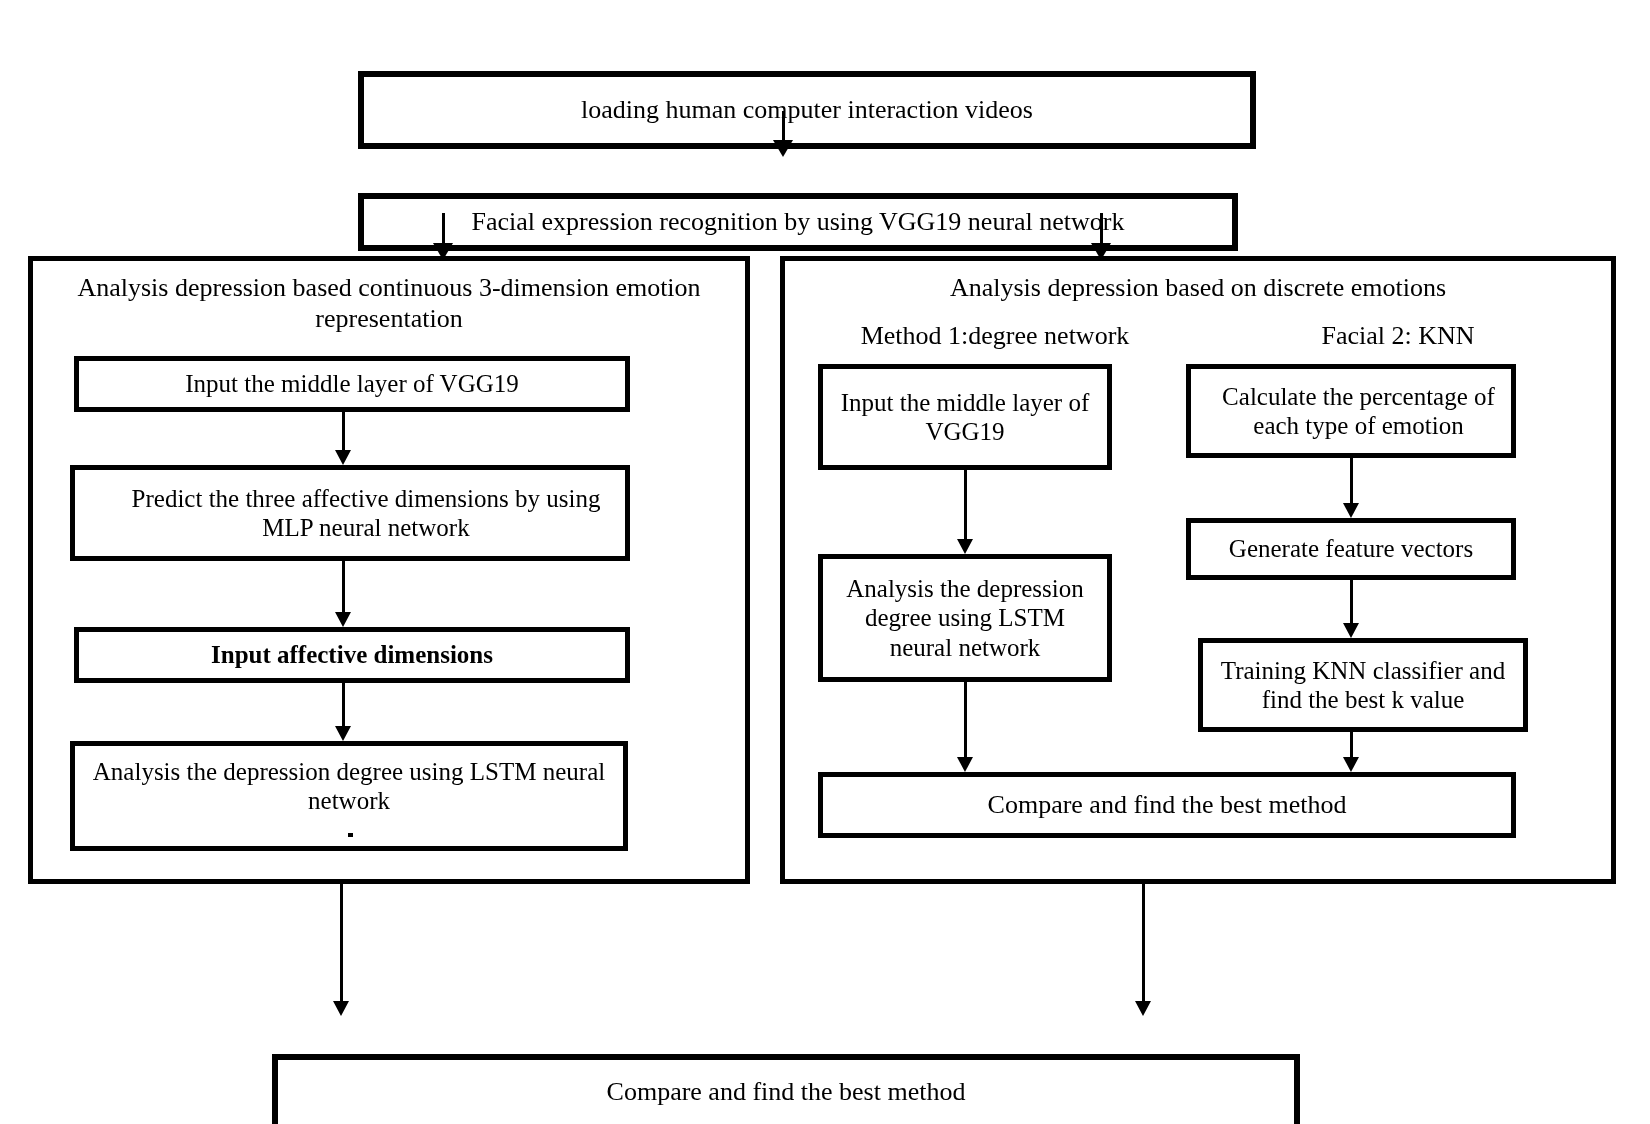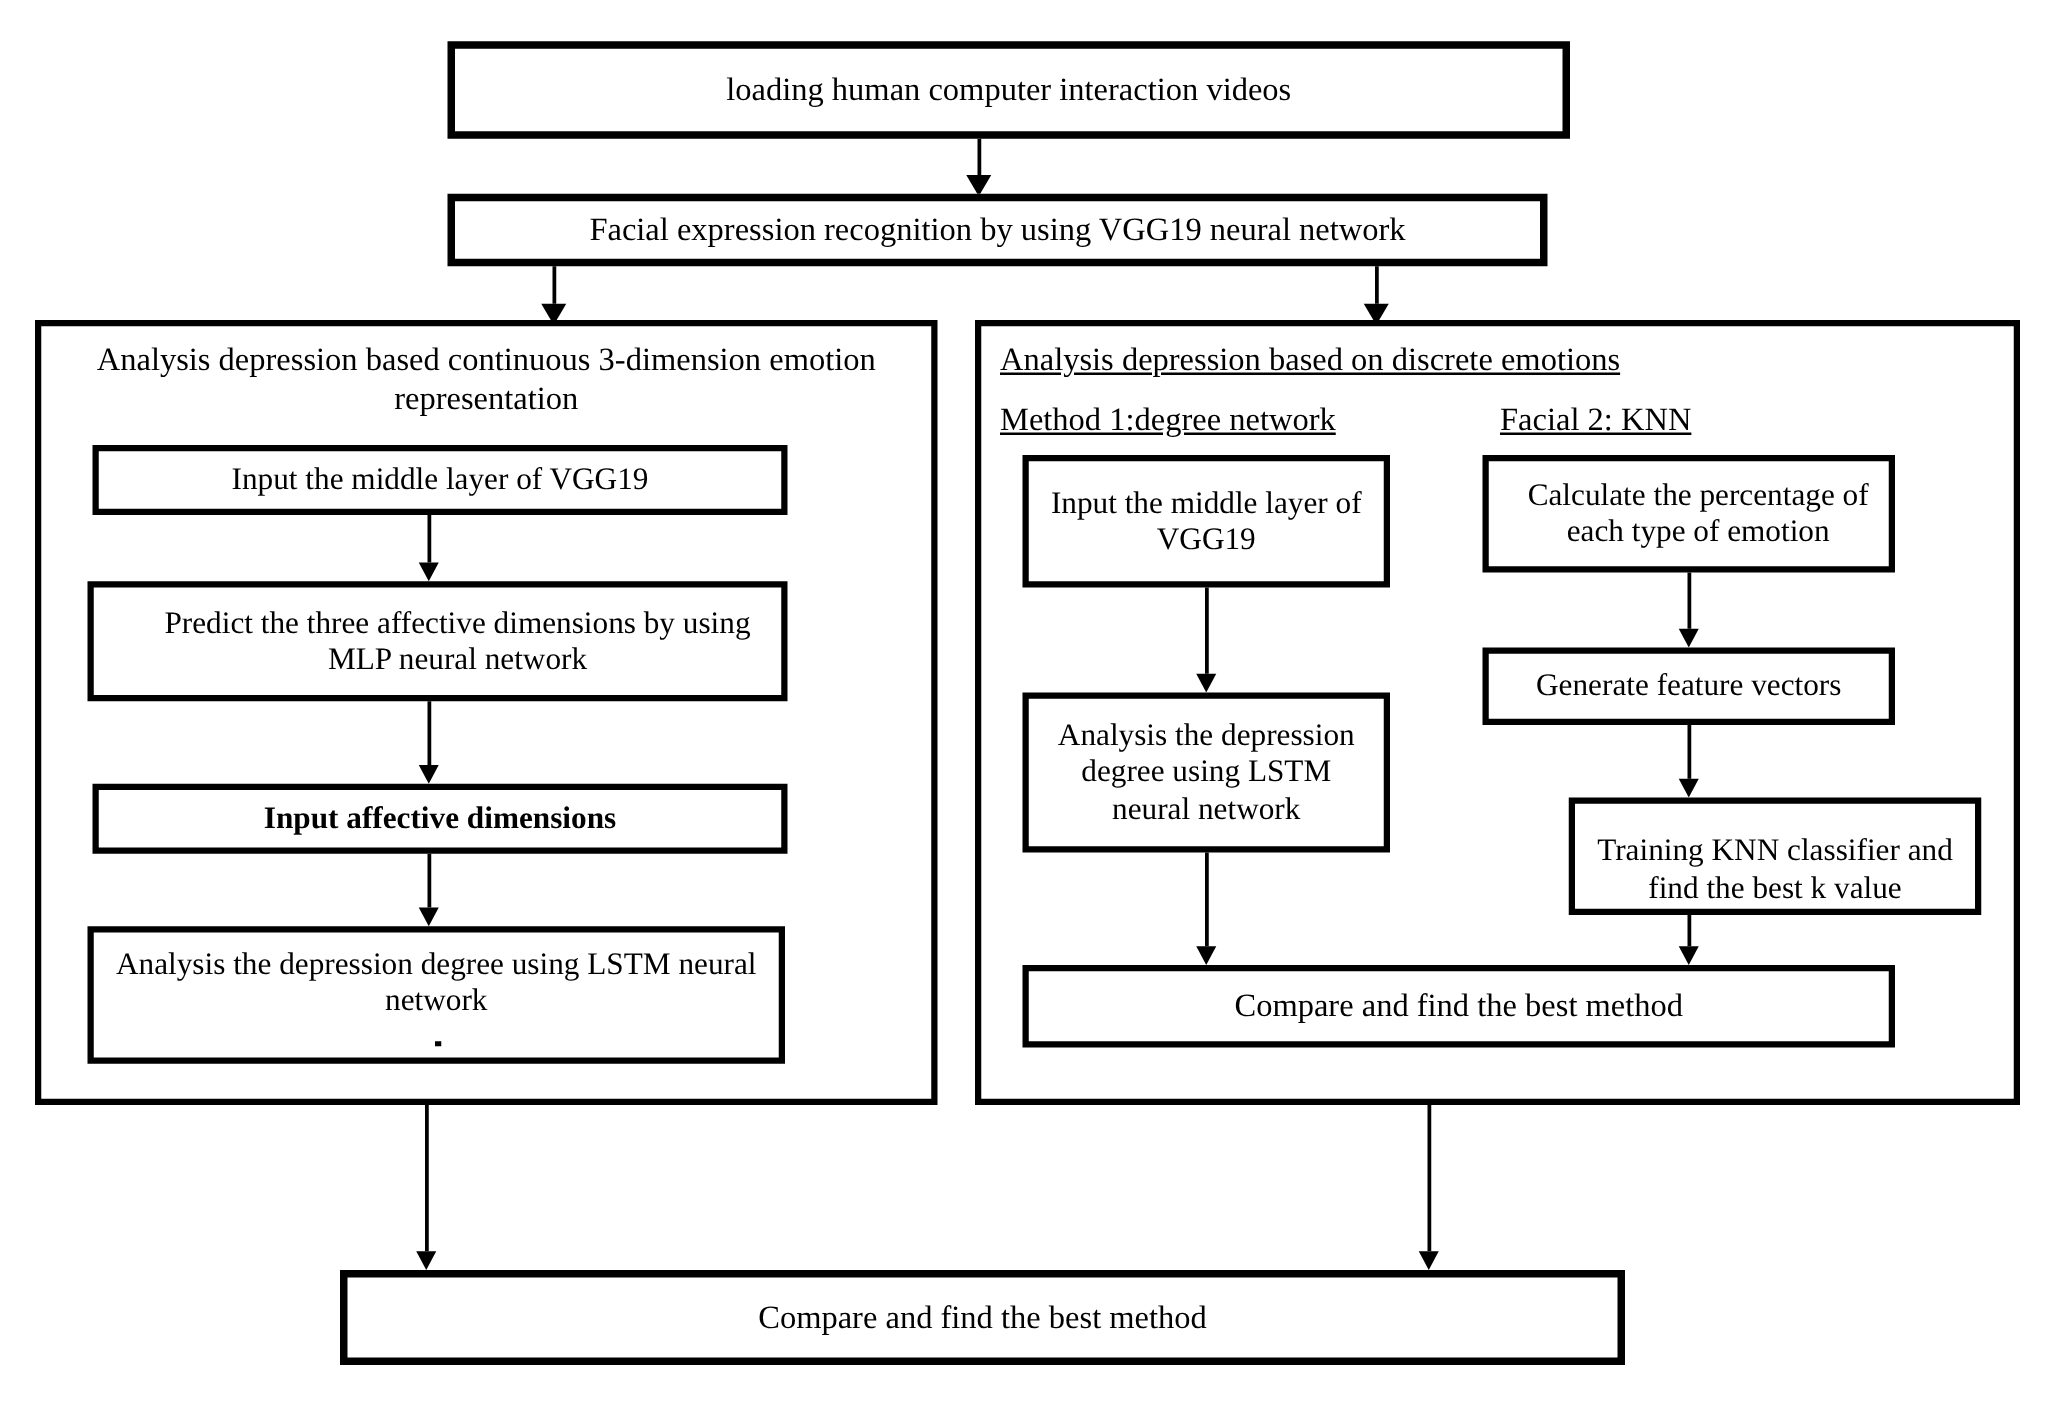--- a/index.html
+++ b/index.html
@@ -23,43 +23,42 @@
     box-sizing: border-box;
     background: #ffffff;
     border: 5px solid #000000;
     display: flex;
     align-items: center;
     justify-content: center;
     text-align: center;
     line-height: 1.18;
     padding: 2px 8px;
   }
-  .node.thick { border-width: 6px; }
+  .node.thick { border-width: 6px; margin-top: 38px; }
 
   
   .panel {
     position: absolute;
     box-sizing: border-box;
     background: #ffffff;
     border: 5px solid #000000;
   }
 
   
   .panel-title {
     position: absolute;
     text-align: center;
     line-height: 1.2;
     white-space: pre-line;
   }
   .sub-title {
     position: absolute;
-    text-align: left;
+    text-align: center;
     line-height: 1.2;
     white-space: nowrap;
-    text-decoration: underline;
   }
 
   
   .conn {
     position: absolute;
   }
   .conn .shaft {
     position: absolute;
     left: 0;
     top: 0;
@@ -192,21 +191,21 @@
 
   <div class="node fs25" style="left:1186px; top:518px; width:330px; height:62px;">
     <span>Generate feature vectors</span>
   </div>
 
   <div class="conn" style="left:1350px; top:580px; height:58px;">
     <div class="shaft" style="height:43px;"></div>
     <div class="head" style="top:43px;"></div>
   </div>
 
-  <div class="node fs25" style="left:1255px; top:638px; width:330px; height:94px;align-items:flex-end;">
+  <div class="node fs25" style="left:1198px; top:638px; width:330px; height:94px;">
     <span>Training KNN classifier and find the best k value</span>
   </div>
 
   <div class="conn" style="left:1350px; top:732px; height:40px;">
     <div class="shaft" style="height:25px;"></div>
     <div class="head" style="top:25px;"></div>
   </div>
 
   <div class="node fs26" style="left:818px; top:772px; width:698px; height:66px;">
     <span>Compare and find the best method</span>

